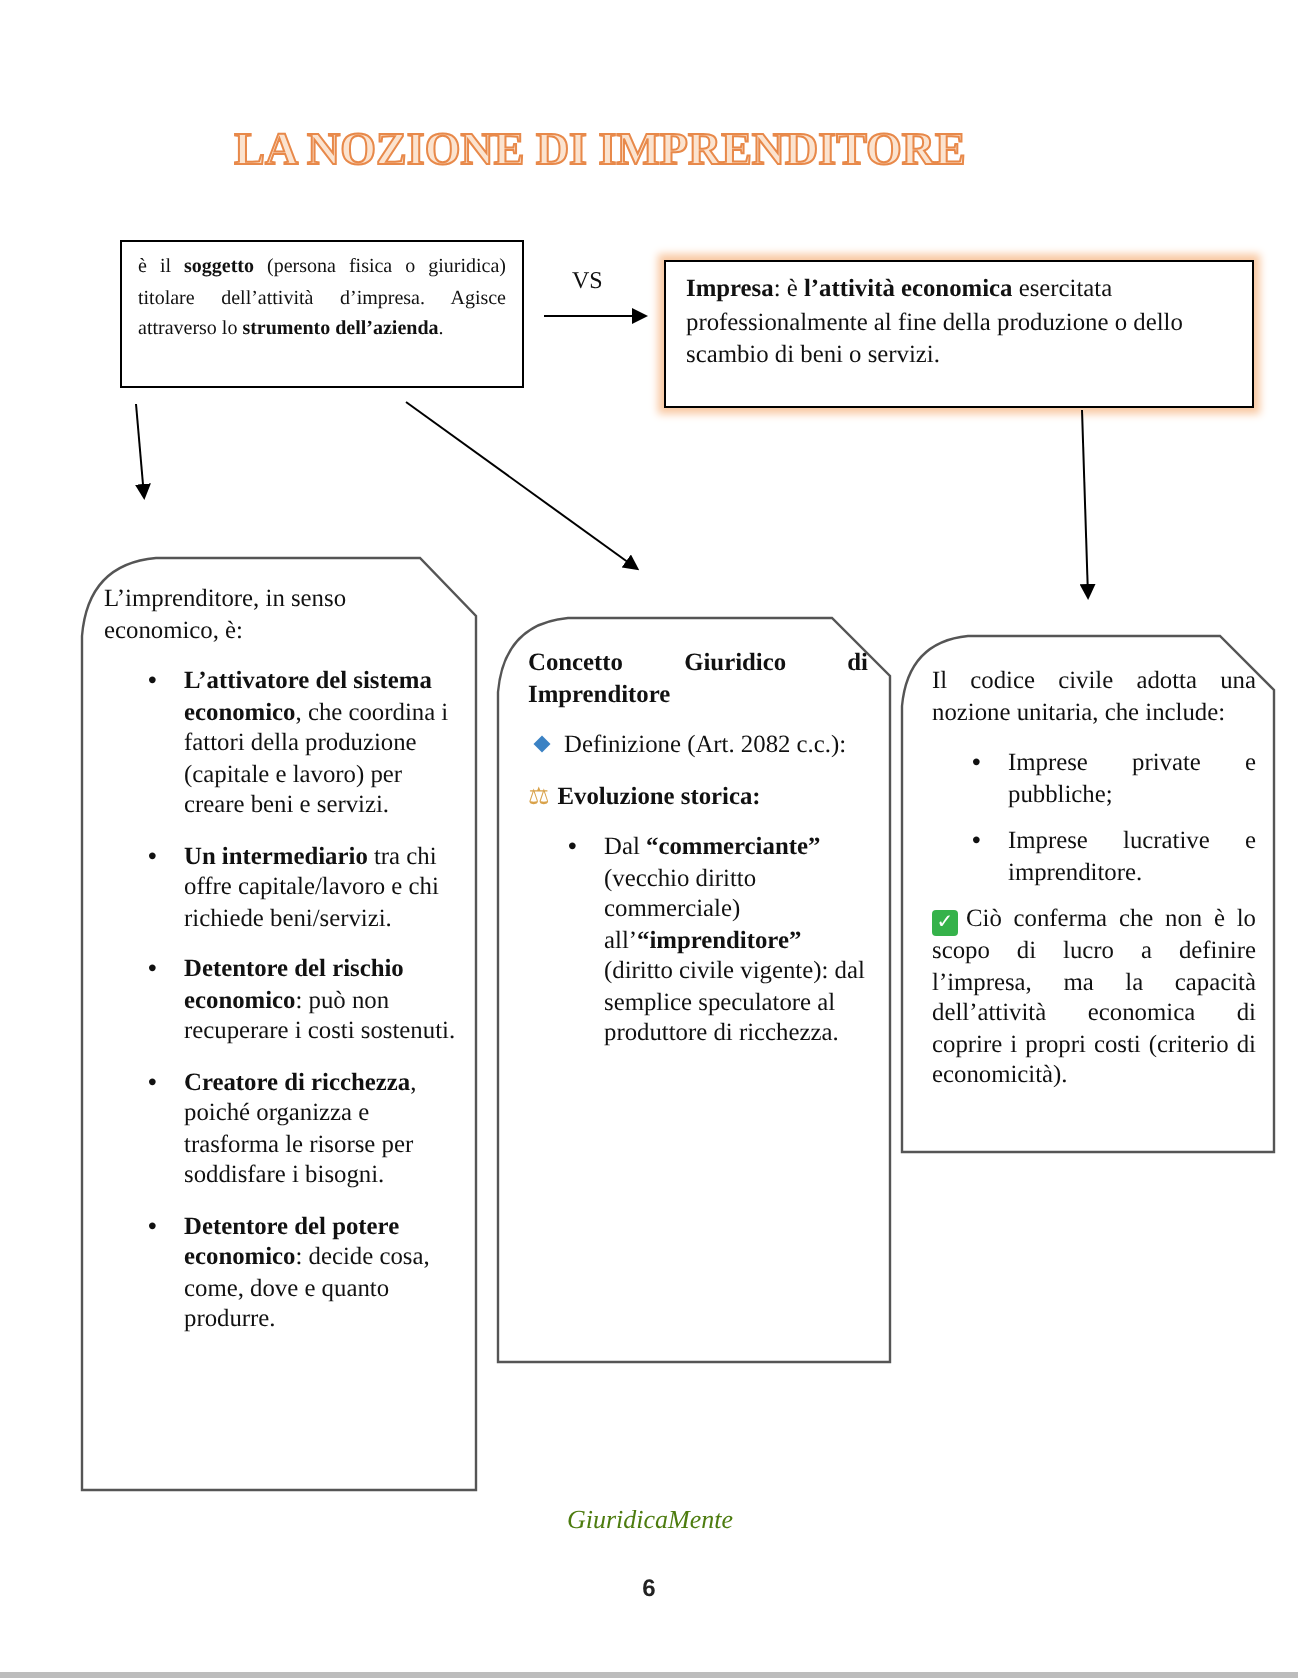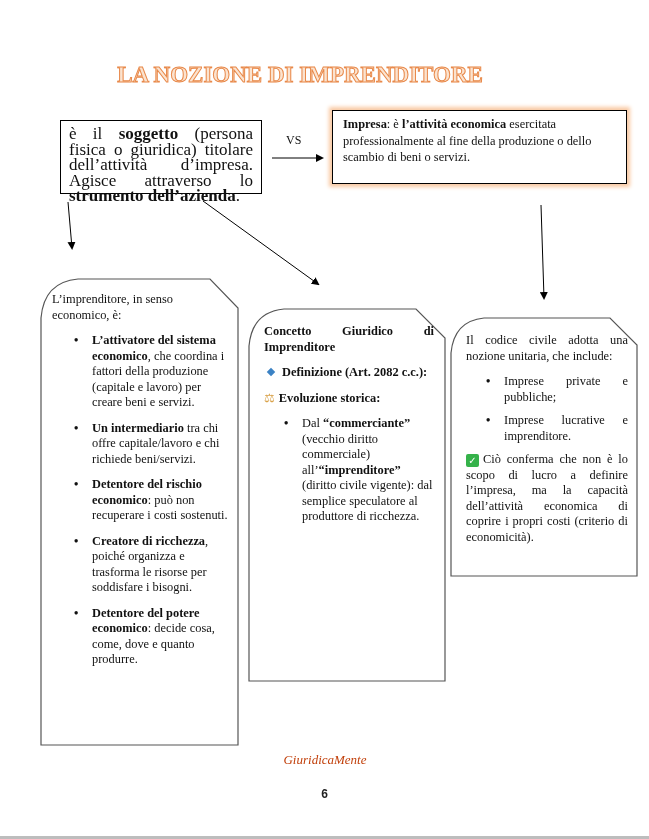--- a/index.html
+++ b/index.html
@@ -7,26 +7,26 @@
     width:649px; height:839px; background:#ffffff; position:relative; overflow:hidden;
     font-family:"Liberation Serif", "DejaVu Serif", serif; color:#111;
   }
   .title {
     position:absolute; left:0; width:600px; top:62px; text-align:center;
     font-family:"Liberation Serif", serif; font-weight:bold; font-size:23px;
     color:#fbe3cf; -webkit-text-stroke:1px #e8894a; letter-spacing:0px;
   }
   .box1 {
     position:absolute; left:60px; top:120px; width:202px; height:74px; box-sizing:border-box;
-    border:1.5px solid #000; padding:5px 8px 4px 8px; font-size:17px; line-height:15.5px;
+    border:1.5px solid #000; padding:5px 8px 4px 8px; font-size:10px; line-height:15.5px;
     text-align:justify;
   }
   .vs { position:absolute; left:286px; top:133px; font-size:12px; }
   .box2 {
-    position:absolute; left:332px; top:110px; width:295px; height:74px; box-sizing:border-box;
+    position:absolute; left:332px; top:130px; width:295px; height:74px; box-sizing:border-box;
     border:1.5px solid #000; padding:5px 10px; font-size:12.4px; line-height:16.5px;
     box-shadow:0 0 4px 3px #f9c9a3;
   }
   svg.arrows { position:absolute; left:0; top:0; }
   .card { position:absolute; box-sizing:border-box; font-size:12.4px; line-height:15.5px; }
   .card .inner { position:absolute; left:0; top:0; right:0; bottom:0; }
   .card-left { left:40px; top:278px; width:199px; height:468px; }
   .card-left .content { position:absolute; left:12px; top:14px; width:180px; }
   .card-mid { left:248px; top:308px; width:198px; height:374px; }
   .card-mid .content { position:absolute; left:16px; top:16px; width:170px; text-align:justify; }
@@ -40,21 +40,21 @@
   .card-mid li::before { content:"•"; position:absolute; left:-18px; top:0; font-weight:bold; }
   .card-right li { margin-left:38px; text-align:justify; margin-bottom:8px; }
   .card-right li::before { content:"•"; position:absolute; left:-18px; top:0; font-weight:bold; }
   p { margin:0 0 8px 0; }
   b { font-weight:bold; }
   .diamond { display:inline-block; width:6px; height:6px; background:#3b82c4; transform:rotate(45deg); margin:0 8px 1px 4px; }
   .scale-icon { display:inline-block; color:#d9a24a; font-size:12px; margin-right:4px; font-family:"DejaVu Sans", sans-serif; }
   .check-icon { display:inline-block; width:13px; height:13px; background:#35b24a; border-radius:2px; color:#fff; font-size:10px; line-height:13px; text-align:center; margin-right:4px; vertical-align:-1px; font-family:"DejaVu Sans", sans-serif; }
   .logo {
     position:absolute; left:280px; top:752px; width:90px; height:22px; text-align:center;
-    font-family:"Liberation Serif", serif; font-style:italic; font-size:13px; color:#c2410c;
+    font-family:"Liberation Serif", serif; font-style:italic; font-size:13px; color:#4d7c0f;
   }
   .pagenum {
     position:absolute; left:0; width:649px; top:787px; text-align:center;
     font-family:"Liberation Sans", sans-serif; font-size:12px; font-weight:bold; color:#222;
   }
   .bottom-rule { position:absolute; left:0; top:836px; width:649px; height:3px; background:#bdbdbd; }
 </style>
 </head>
 <body>
 
@@ -97,21 +97,21 @@
     </ul>
   </div>
 </div>
 
 <div class="card card-mid">
   <svg class="inner" width="198" height="374">
     <path d="M1,373 L1,38 Q4,4 36,1 L168,1 L197,30 L197,373 Z" fill="#fff" stroke="#555" stroke-width="1.2"></path>
   </svg>
   <div class="content">
     <p style="font-weight:bold; margin-bottom:10px;"><span>Concetto Giuridico di Imprenditore</span></p>
-    <p style="font-weight:bold; margin-bottom:10px;"><span class="diamond"></span><span>Definizione (Art. 2082 c.c.):</span></p>
+    <p style="font-weight:normal; margin-bottom:10px;"><span class="diamond"></span><span>Definizione (Art. 2082 c.c.):</span></p>
     <p style="font-weight:bold; margin-bottom:10px; text-align:left;"><span class="scale-icon">⚖</span><span>Evoluzione storica:</span></p>
     <ul style="text-align:left;">
       <li><span>Dal </span><b>“commerciante”</b><span> (vecchio diritto commerciale) all’</span><b>“imprenditore”</b><span> (diritto civile vigente): dal semplice speculatore al produttore di ricchezza.</span></li>
     </ul>
   </div>
 </div>
 
 <div class="card card-right">
   <svg class="inner" width="188" height="260">
     <path d="M1,259 L1,36 Q4,4 34,1 L160,1 L187,28 L187,259 Z" fill="#fff" stroke="#555" stroke-width="1.2"></path>

